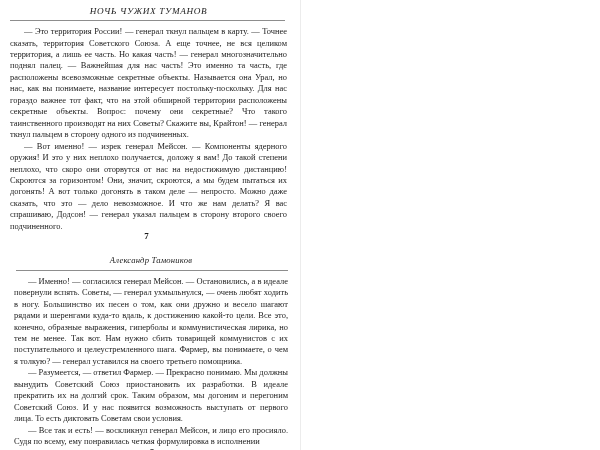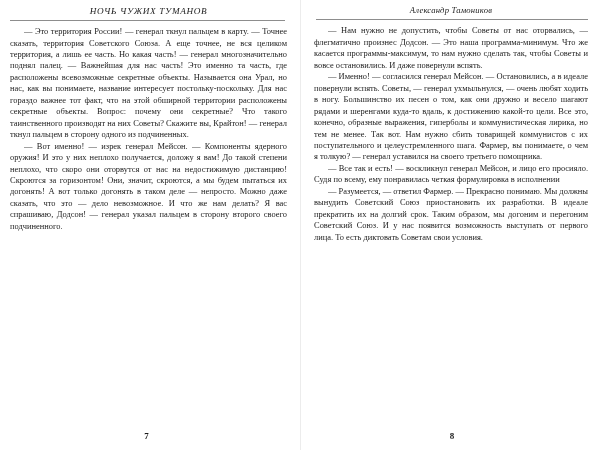--- a/index.html
+++ b/index.html
@@ -13,20 +13,21 @@
     overflow: hidden;
     font-family: "Liberation Serif", "DejaVu Serif", serif;
     color: #1a1a1a;
   }
   .spread {
     position: relative;
     width: 600px;
     height: 382px;
     display: flex;
     box-sizing: border-box;
+    flex-direction: column;
   }
   .gutter-line {
     position: absolute;
     left: 300px;
     top: 0;
     width: 1px;
     height: 450px;
     background: #ececec;
   }
   .page {
@@ -102,21 +103,20 @@
       <p>— Это территория России! — генерал ткнул пальцем в карту. — Точнее сказать, территория Советского Союза. А еще точнее, не вся целиком территория, а лишь ее часть. Но какая часть! — генерал многозначительно поднял палец. — Важнейшая для нас часть! Это именно та часть, где расположены всевозможные секретные объекты. Называется она Урал, но нас, как вы понимаете, название интересует постольку-поскольку. Для нас гораздо важнее тот факт, что на этой обширной территории расположены секретные объекты. Вопрос: почему они секретные? Что такого таинственного производят на них Советы? Скажите вы, Крайтон! — генерал ткнул пальцем в сторону одного из подчиненных.</p>
       <p>— Вот именно! — изрек генерал Мейсон. — Компоненты ядерного оружия! И это у них неплохо получается, доложу я вам! До такой степени неплохо, что скоро они оторвутся от нас на недостижимую дистанцию! Скроются за горизонтом! Они, значит, скроются, а мы будем пытаться их догонять! А вот только догонять в таком деле — непросто. Можно даже сказать, что это — дело невозможное. И что же нам делать? Я вас спрашиваю, Додсон! — генерал указал пальцем в сторону второго своего подчиненного.</p>
     </div>
     <div class="folio">7</div>
   </div>
 
   <div class="page page-right">
     <div class="running-head author">Александр Тамоников</div>
     <div class="rule"></div>
     <div class="body-text">
-      <p>— Нам нужно не допустить, чтобы Советы от нас оторвались, — флегматично произнес Додсон. — Это наша программа-минимум. Что же касается программы-максимум, то нам нужно сделать так, чтобы Советы и вовсе остановились. И даже повернули вспять.</p>
       <p>— Именно! — согласился генерал Мейсон. — Остановились, а в идеале повернули вспять. Советы, — генерал ухмыльнулся, — очень любят ходить в ногу. Большинство их песен о том, как они дружно и весело шагают рядами и шеренгами куда-то вдаль, к достижению какой-то цели. Все это, конечно, образные выражения, гиперболы и коммунистическая лирика, но тем не менее. Так вот. Нам нужно сбить товарищей коммунистов с их поступательного и целеустремленного шага. Фармер, вы понимаете, о чем я толкую? — генерал уставился на своего третьего помощника.</p>
+      <p>— Разумеется, — ответил Фармер. — Прекрасно понимаю. Мы должны вынудить Советский Союз приостановить их разработки. В идеале прекратить их на долгий срок. Таким образом, мы догоним и перегоним Советский Союз. И у нас появится возможность выступать от первого лица. То есть диктовать Советам свои условия.</p>
       <p>— Все так и есть! — воскликнул генерал Мейсон, и лицо его просияло. Судя по всему, ему понравилась четкая формулировка в исполнении</p>
-      <p>— Разумеется, — ответил Фармер. — Прекрасно понимаю. Мы должны вынудить Советский Союз приостановить их разработки. В идеале прекратить их на долгий срок. Таким образом, мы догоним и перегоним Советский Союз. И у нас появится возможность выступать от первого лица. То есть диктовать Советам свои условия.</p>
     </div>
     <div class="folio">8</div>
   </div>
 
 </div>
 
 </body></html>

